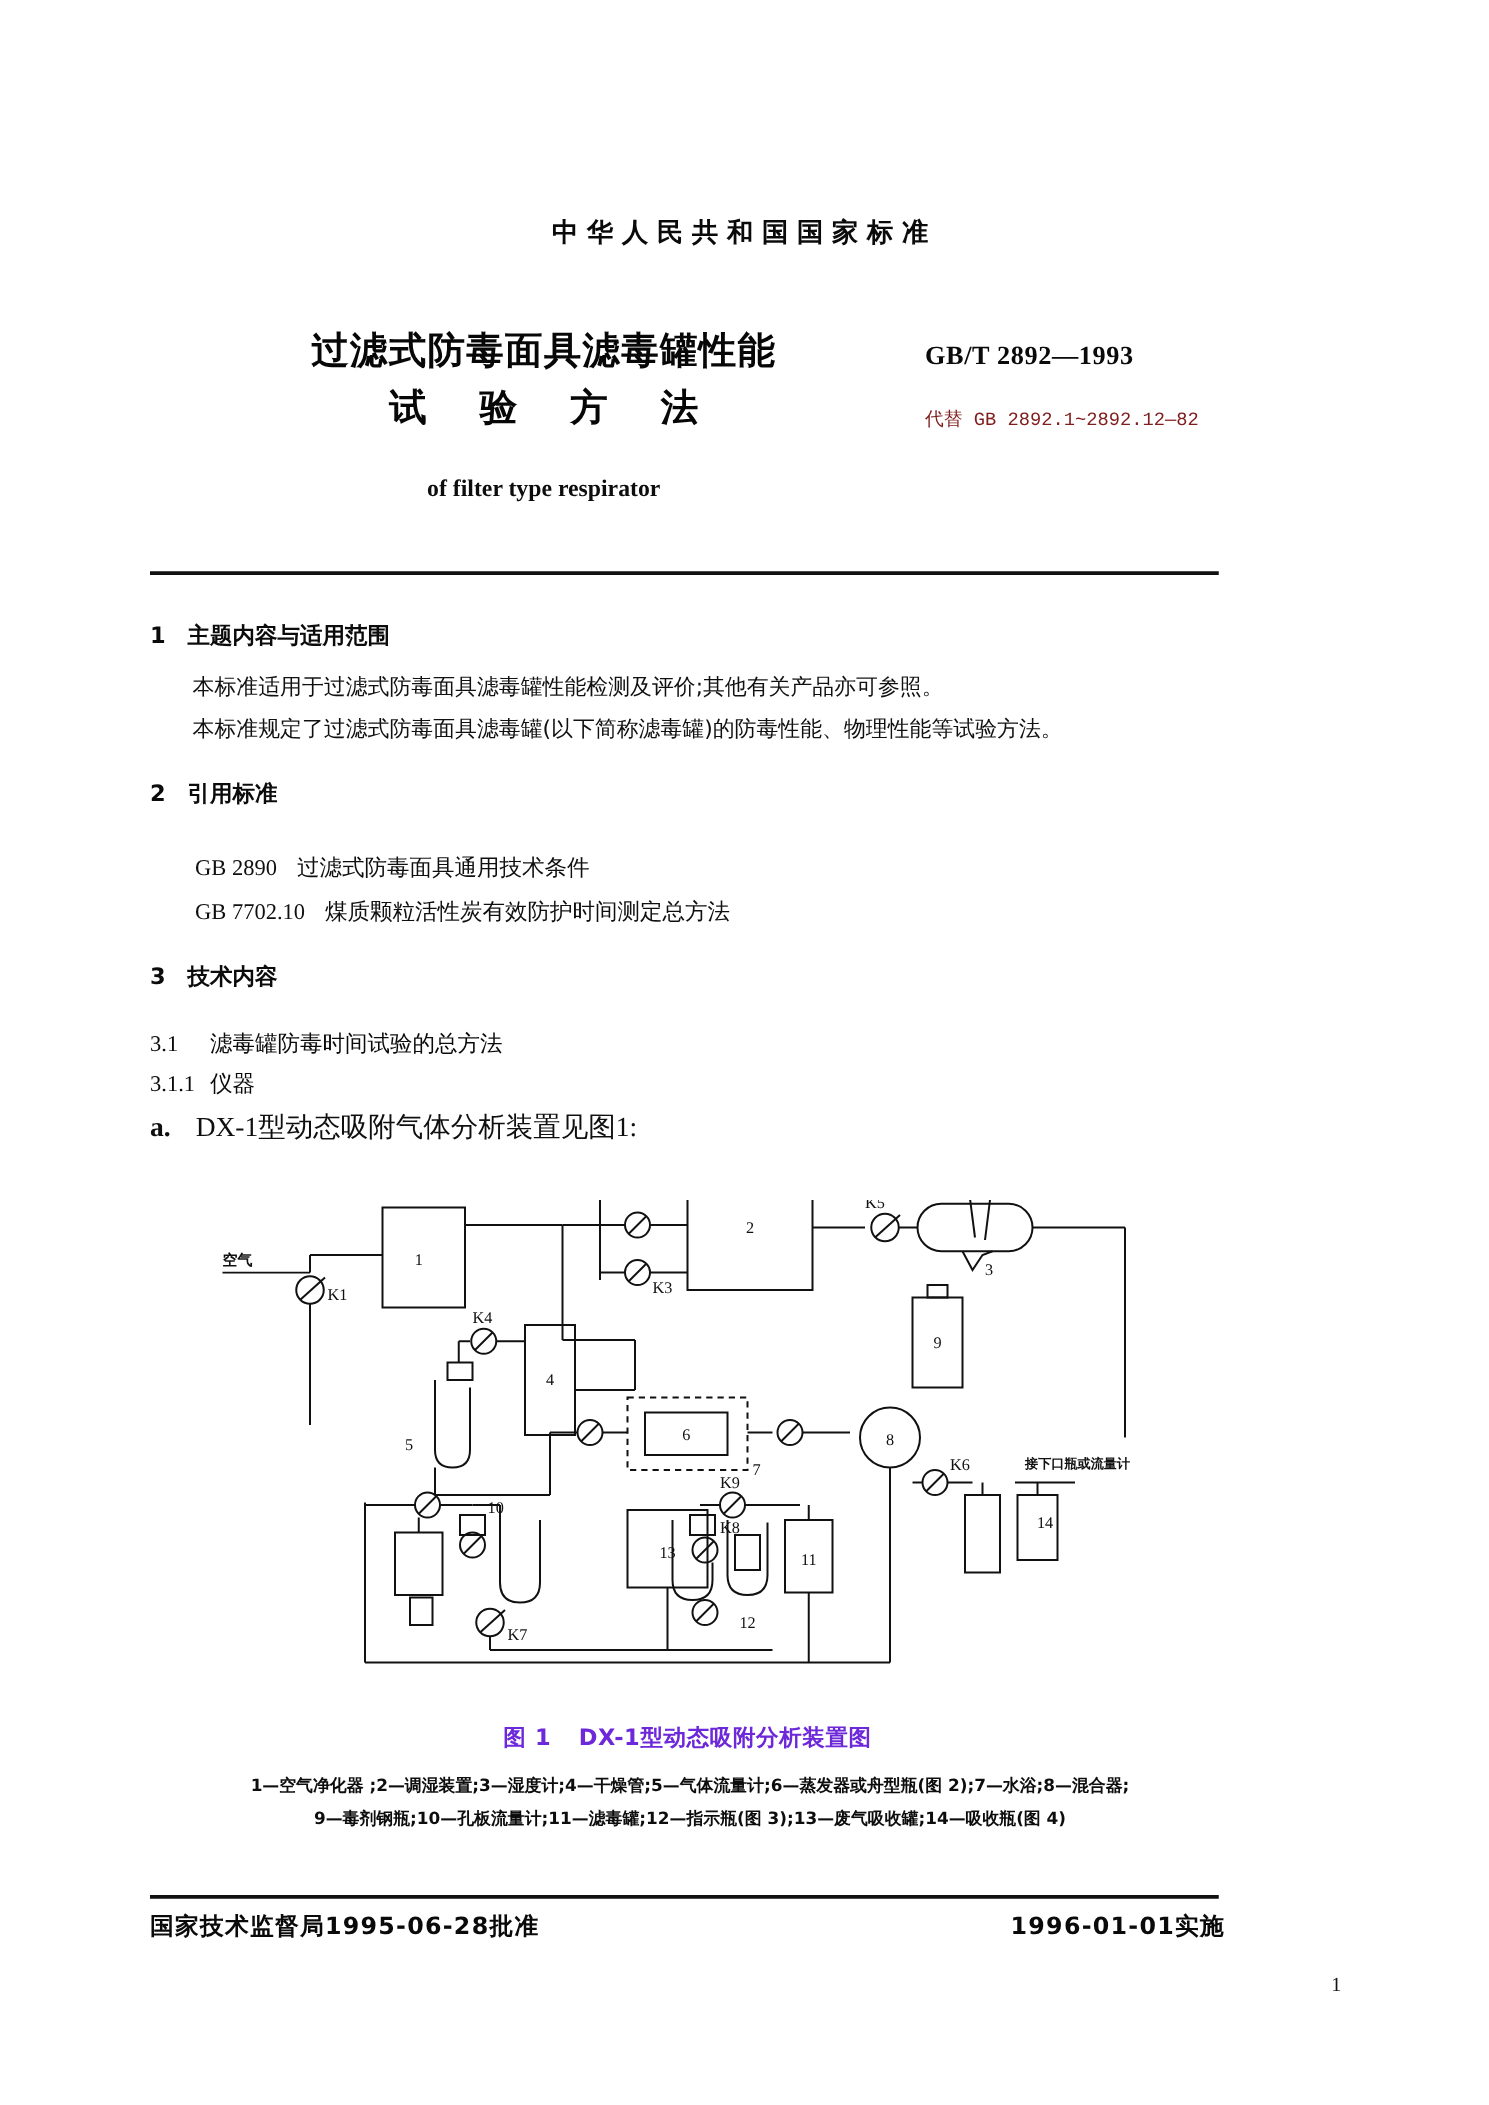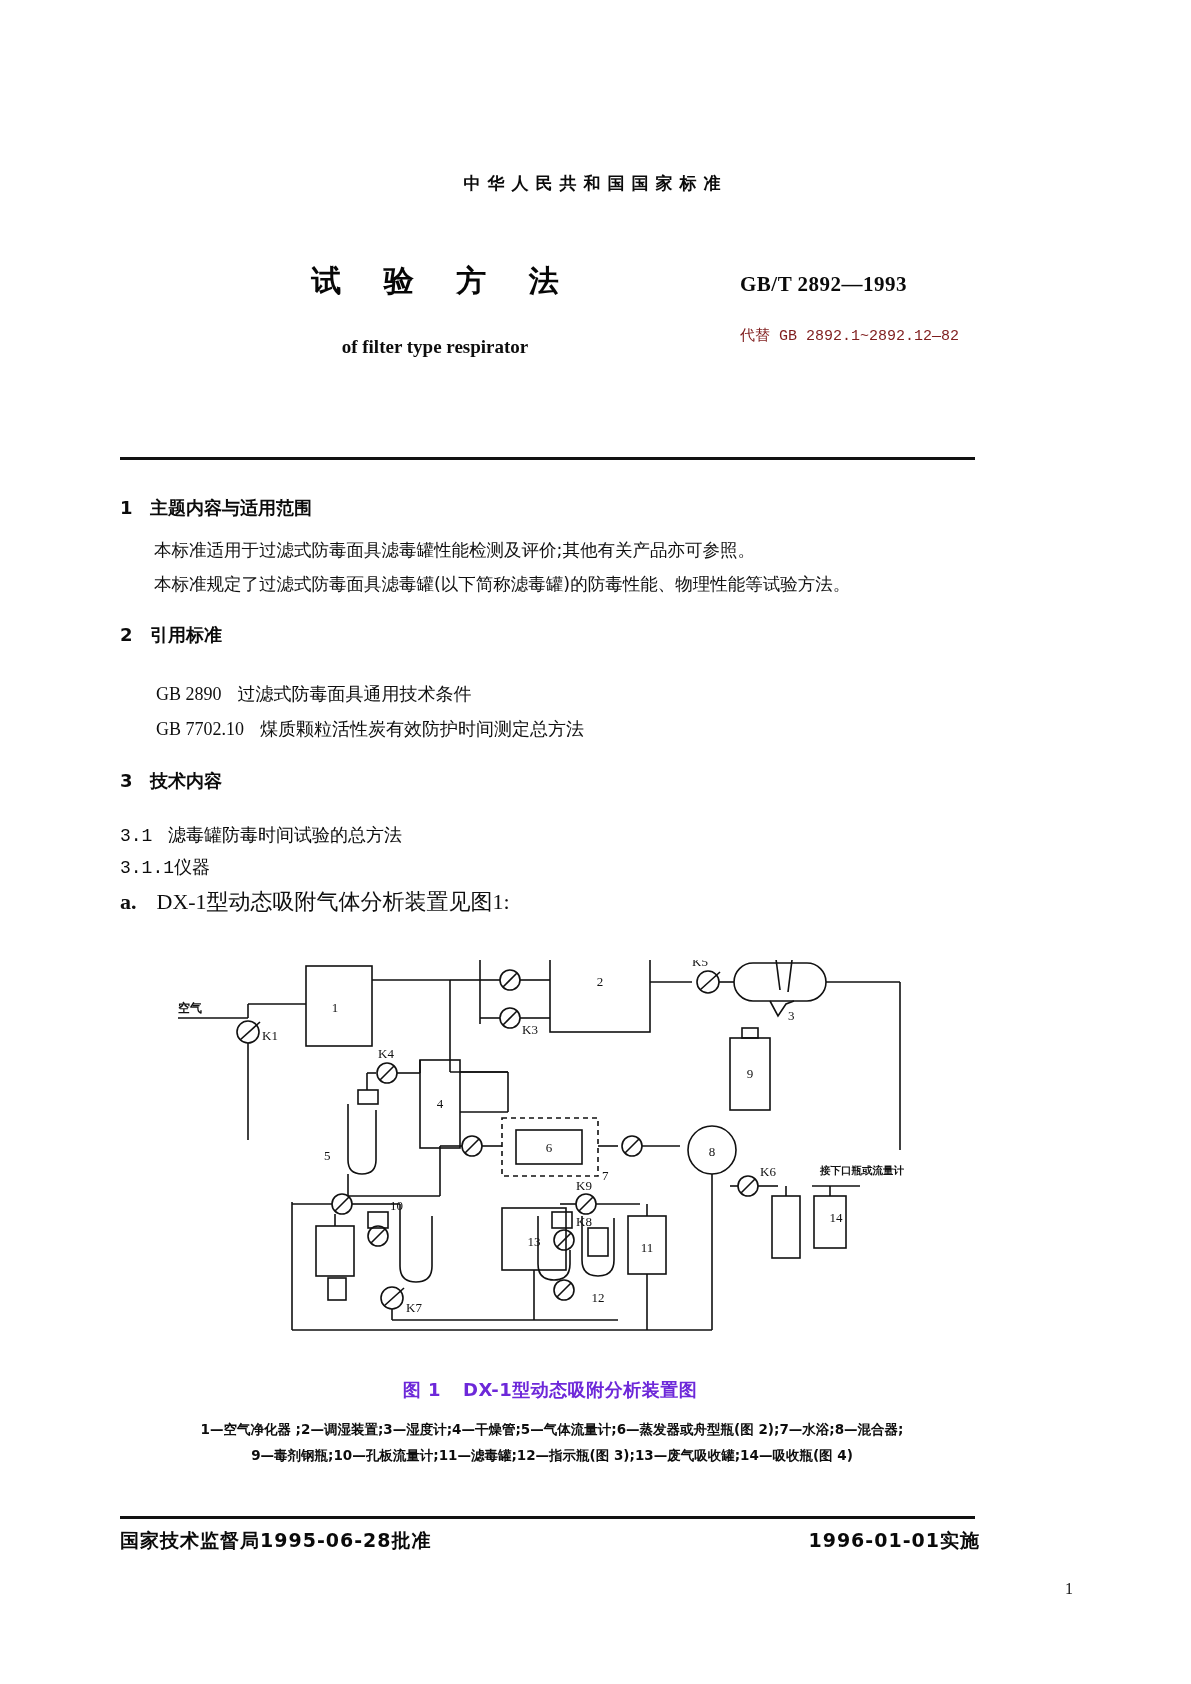--- a/index.html
+++ b/index.html
@@ -23,21 +23,21 @@
   
   .masthead {
     position: absolute;
     left: 0; right: 0;
     top: 172px;
     text-align: center;
   }
   .national-standard {
     font-family: Liberation Mono, monospace;
     font-weight: bold;
-    font-size: 17px;
+    font-size: 21px;
     letter-spacing: 7px;
     color: #0a0a0a;
   }
 
   .title-block {
     position: absolute;
     left: 120px;
     top: 258px;
     width: 630px;
     text-align: center;
@@ -101,21 +101,21 @@
   }
   .h1 {
     font-family: "DejaVu Sans", sans-serif;
     font-weight: bold;
     font-size: 18px;
     color: #0b0b0b;
     margin: 0 0 14px 0;
   }
   .h1 .num { display: inline-block; width: 30px; }
   .h2 {
-    font-family: Liberation Mono, monospace;
+    font-family: Liberation Serif, serif;
     font-size: 18px;
     color: #0b0b0b;
     margin: 0 0 8px 0;
   }
   .h2 .num { display: inline-block; min-width: 48px; }
   .para {
     font-family: "DejaVu Sans", sans-serif;
     font-size: 17.5px;
     line-height: 1.92;
     color: #101010;
@@ -208,20 +208,21 @@
 </head>
 <body>
 
 <div class="page">
 
   <div class="masthead">
     <div class="national-standard">中华人民共和国国家标准</div>
   </div>
 
   <div class="title-block">
+    <div class="cn-title-1">过滤式防毒面具滤毒罐性能</div>
     <div class="cn-title-2">试 验 方 法</div>
     <div class="en-title">
       <div>of filter type respirator</div>
     </div>
   </div>
 
   <div class="std-meta">
     <div class="std-no">GB/T 2892—1993</div>
     <div class="std-replaces">代替 GB 2892.1~2892.12—82</div>
   </div>

